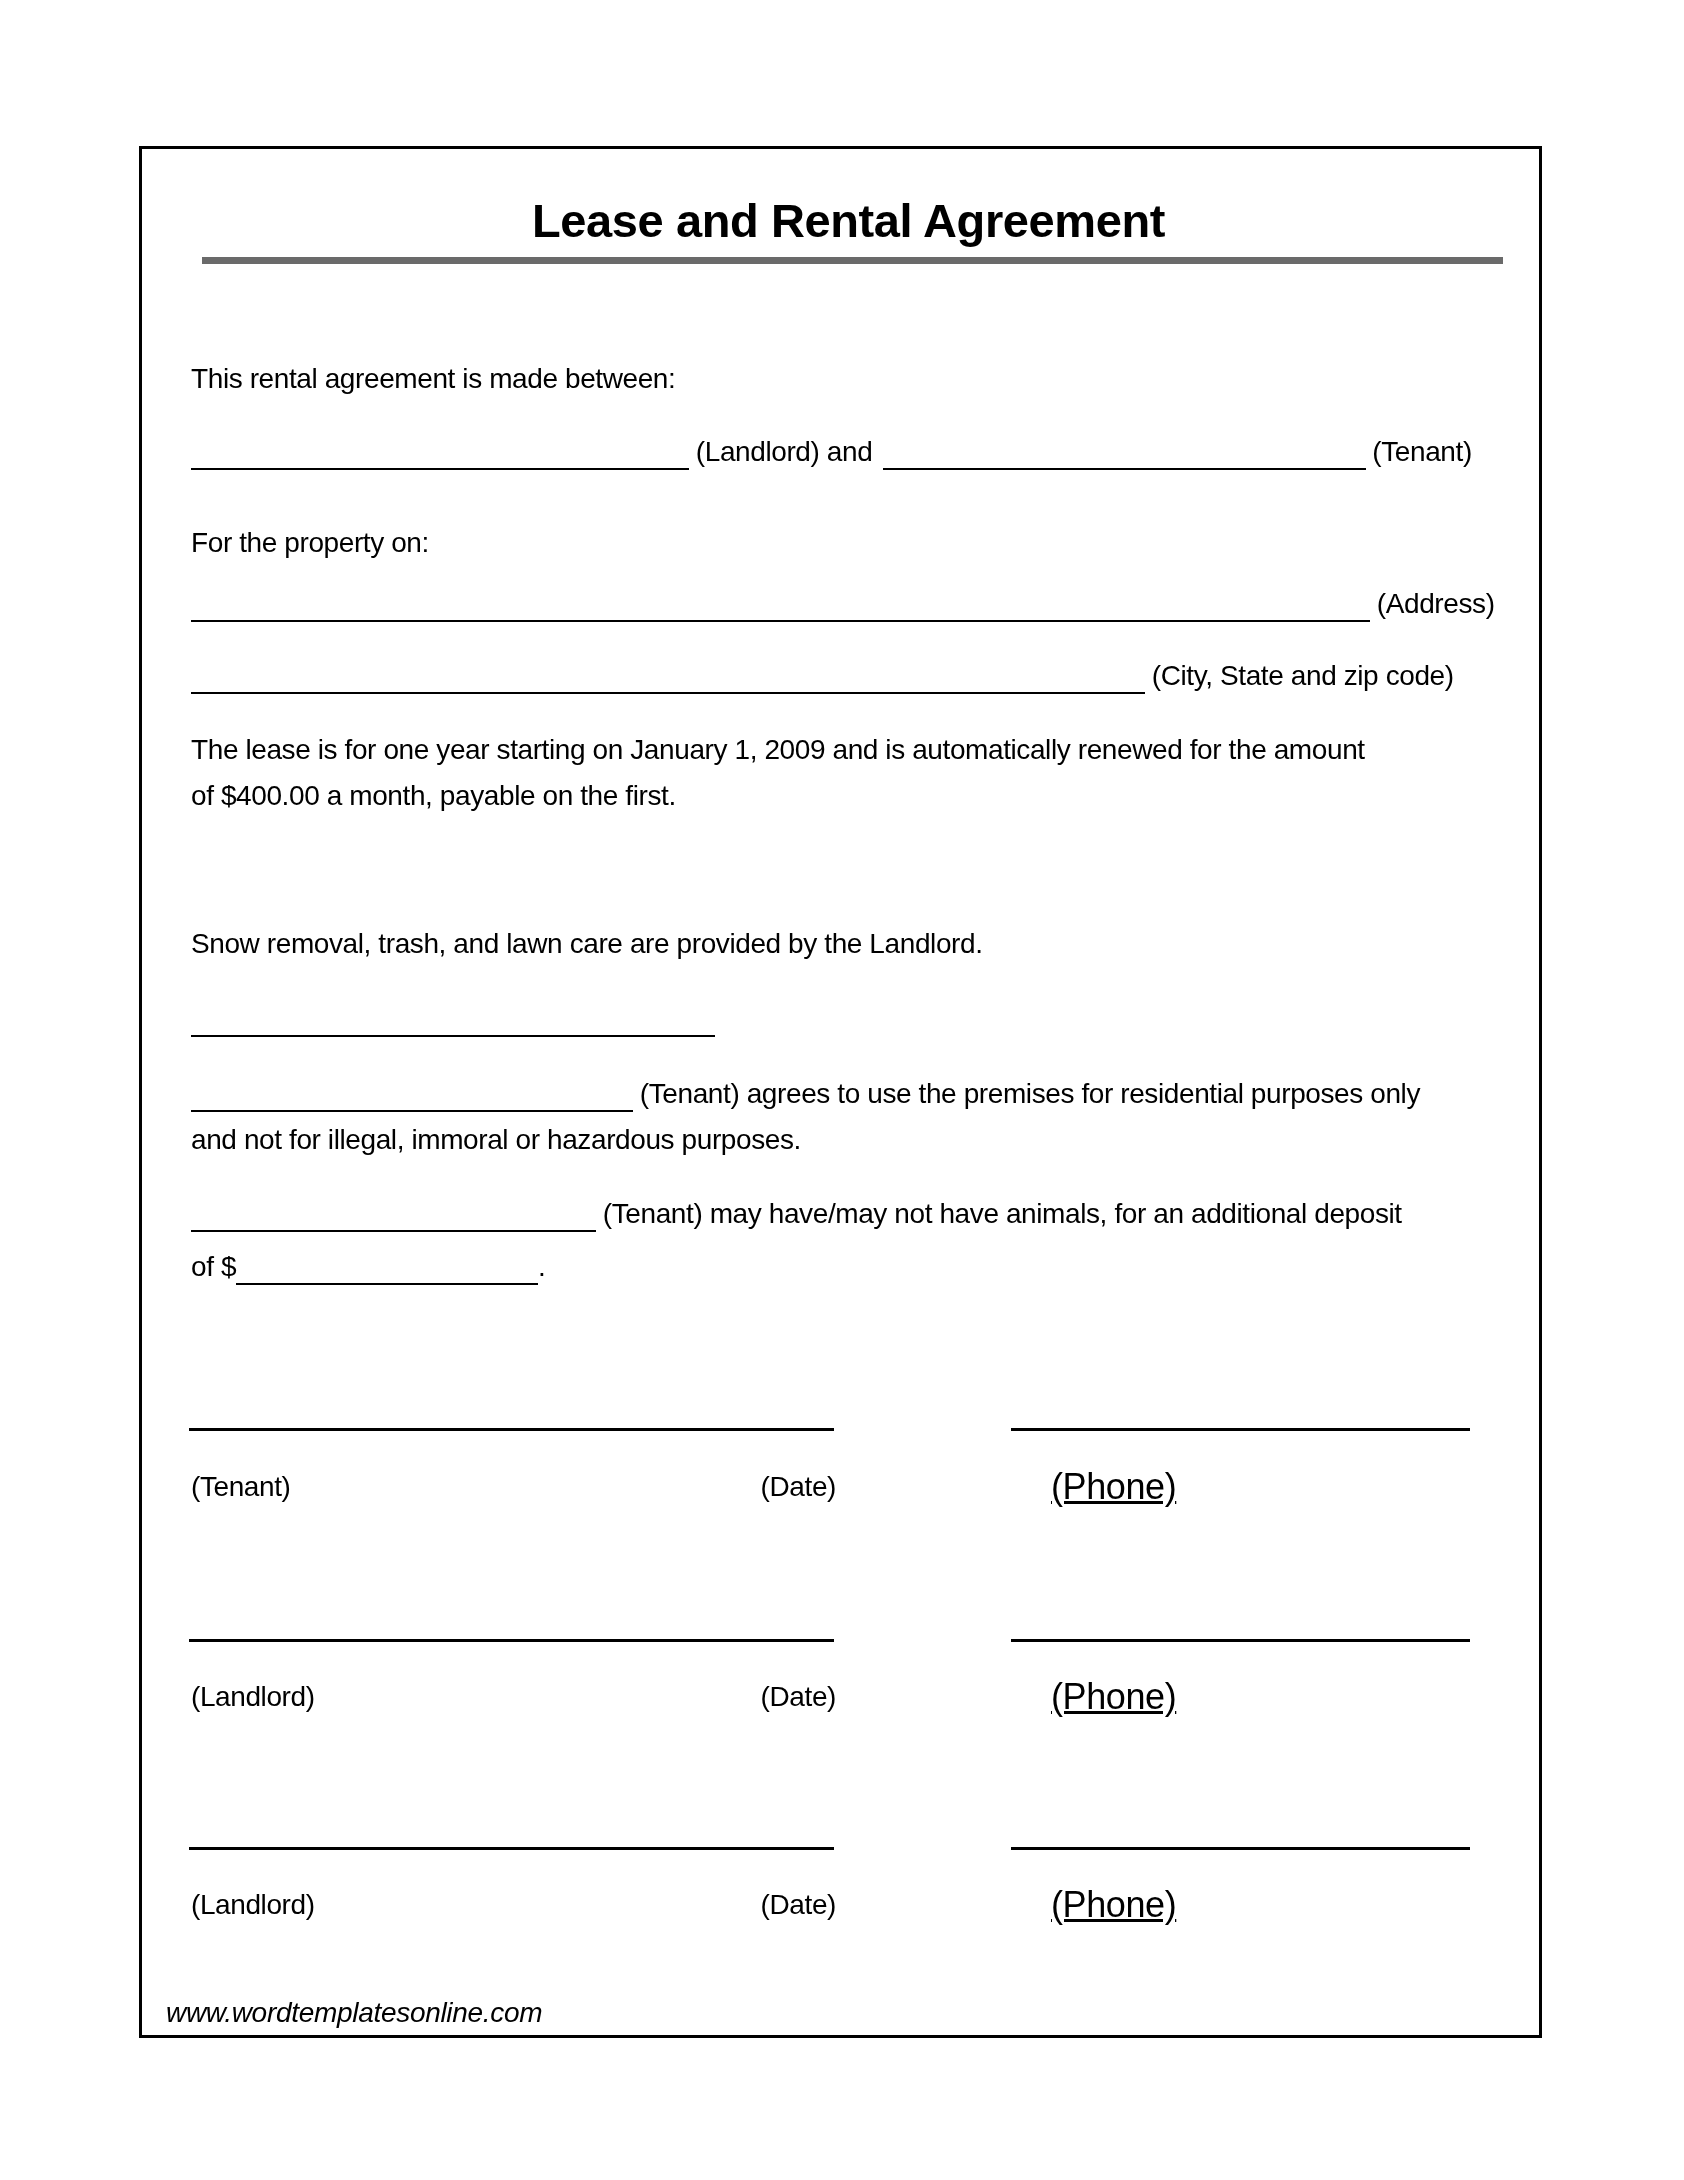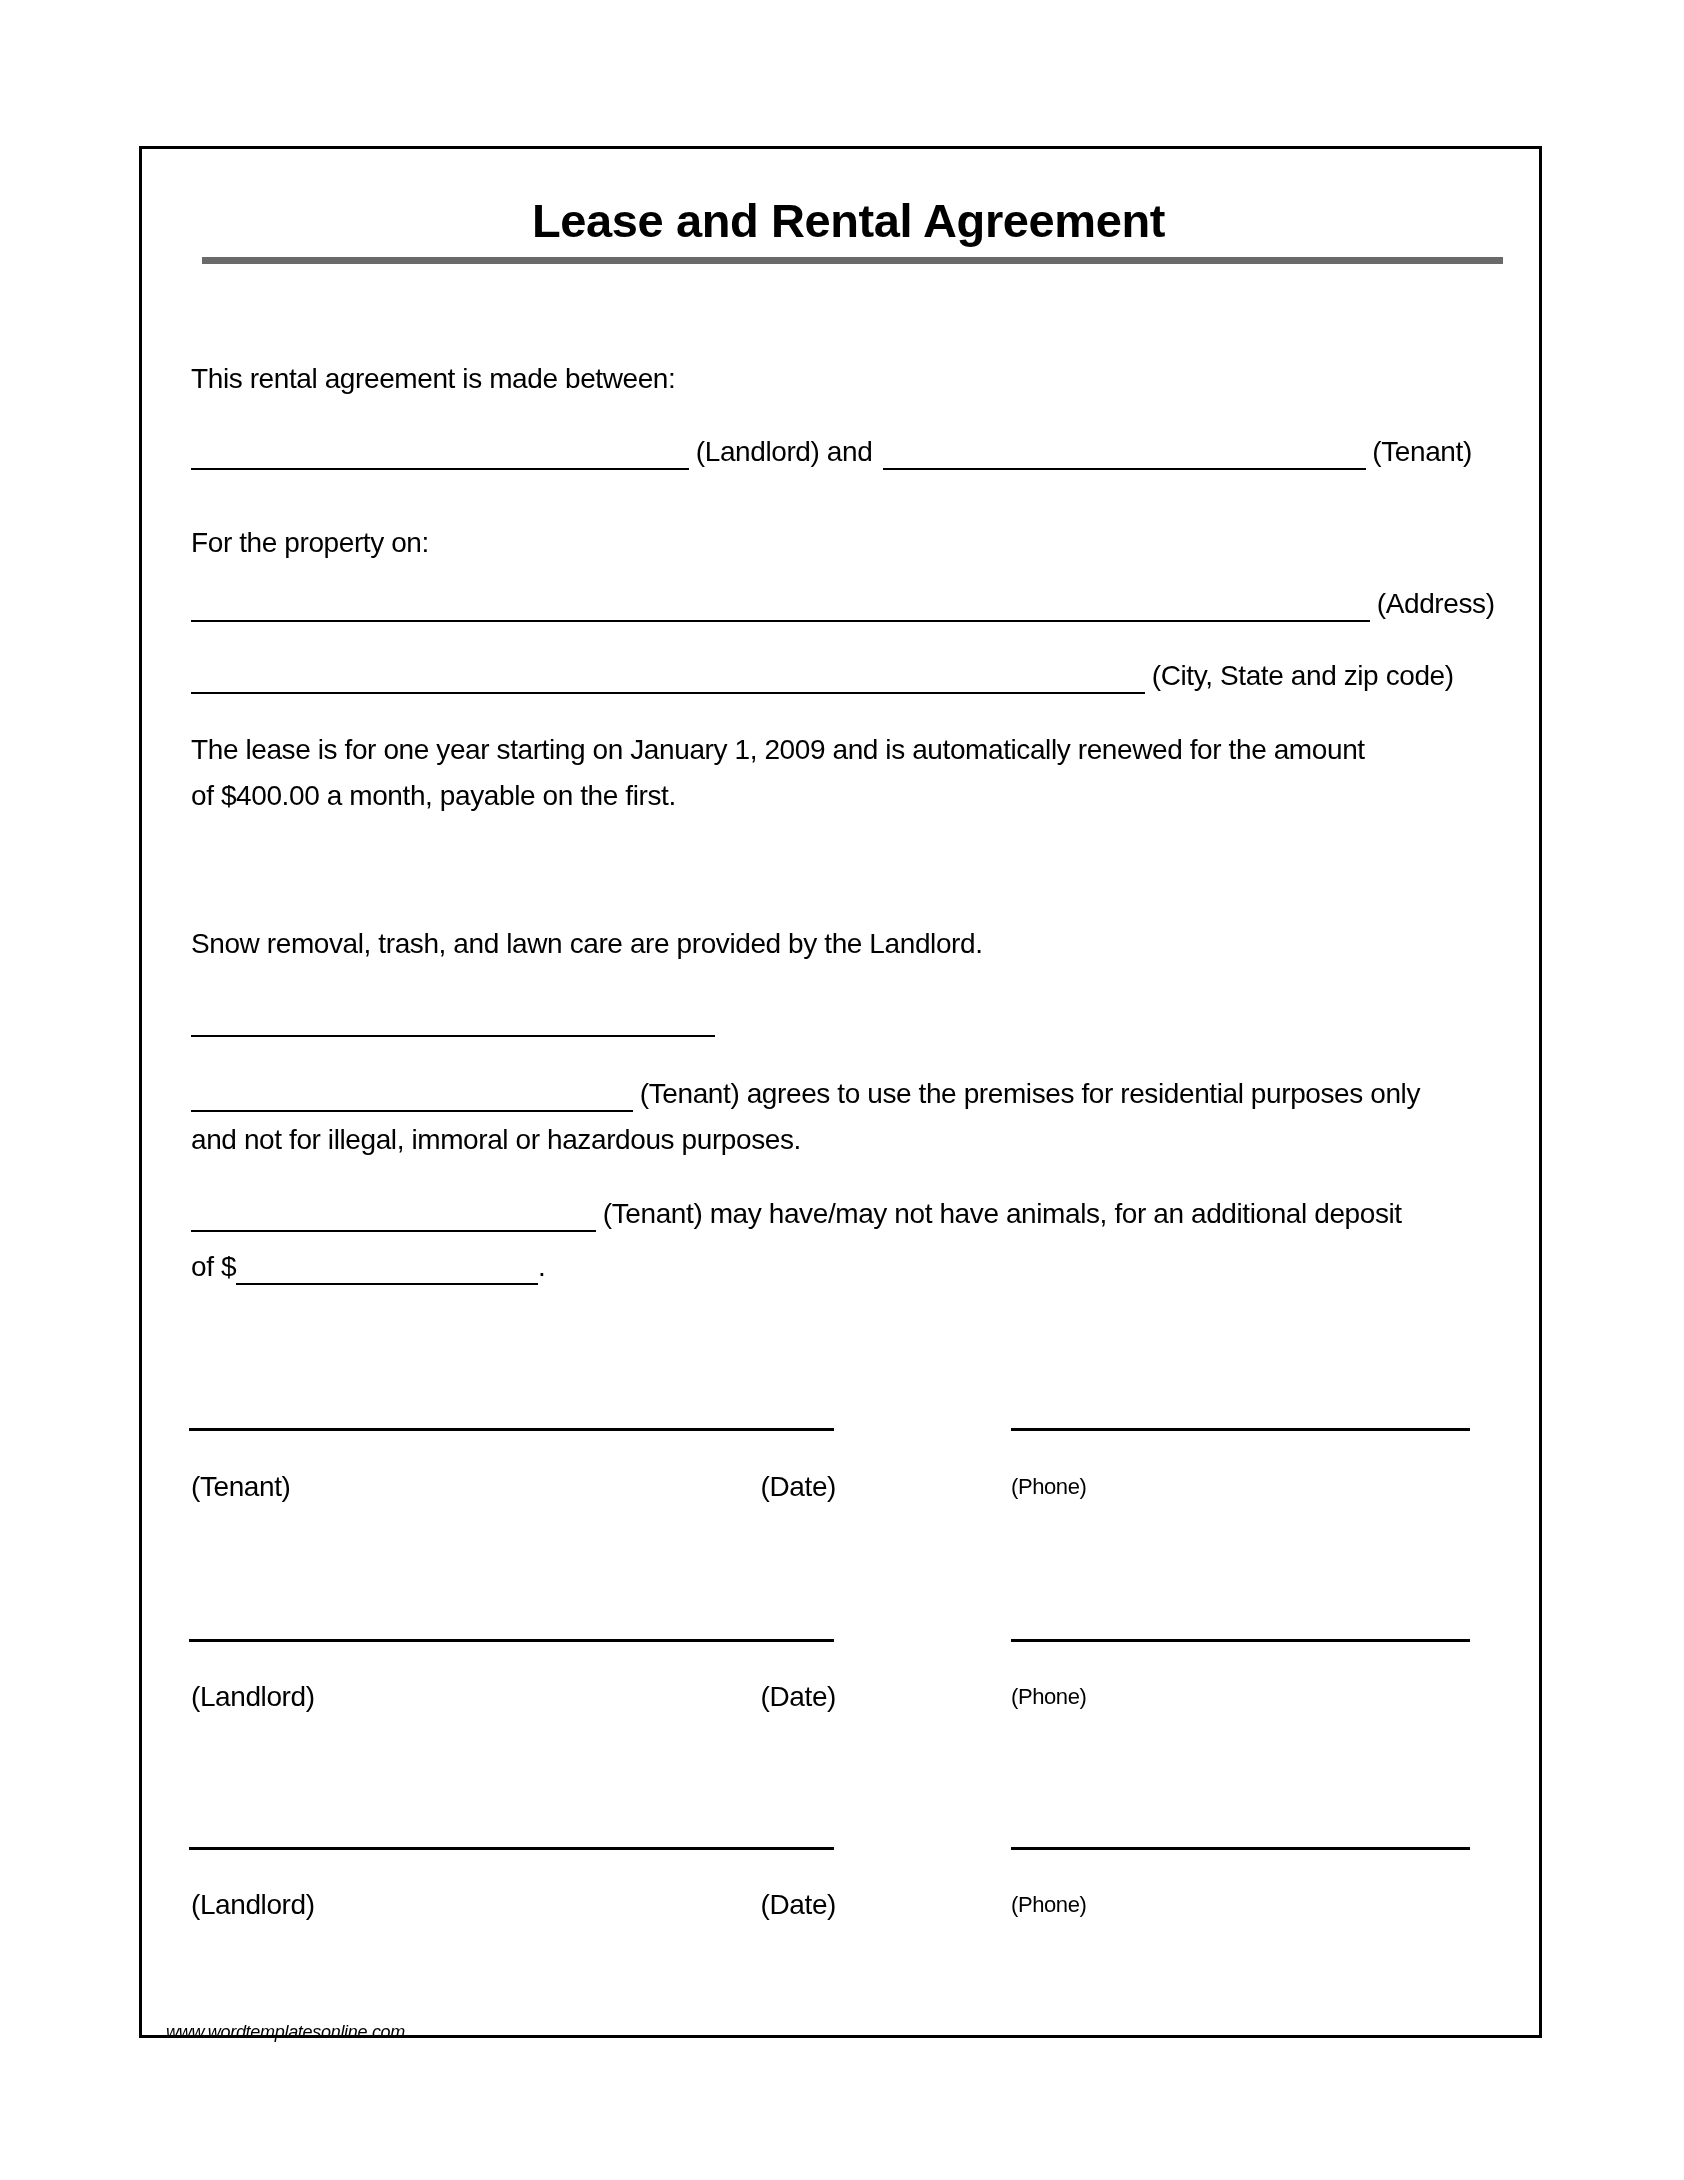--- a/index.html
+++ b/index.html
@@ -70,34 +70,34 @@
     left: 49px;
     width: 645px;
     display: flex;
     justify-content: space-between;
     font-size: 28px;
     line-height: 34px;
     letter-spacing: -0.4px;
   }
   .phone-label {
     position: absolute;
-    left: 869px;
-    font-size: 22px;
+    left: 909px;
+    font-size: 36px;
     line-height: 34px;
     letter-spacing: -0.4px;
+    text-decoration: underline;
   }
   .footer-url {
     position: absolute;
     left: 24px;
     top: 1848px;
-    font-size: 18px;
+    font-size: 28px;
     line-height: 31px;
     font-style: italic;
     letter-spacing: -0.3px;
-    margin-top: 20px;
   }
   .gap-s  { display: inline-block; width: 6.8px; }
   .gap-m  { display: inline-block; width: 10.2px; }
 </style>
 </head>
 <body>
 
 <div class="page">
 
   <h1 class="doc-title">Lease and Rental Agreement</h1>

